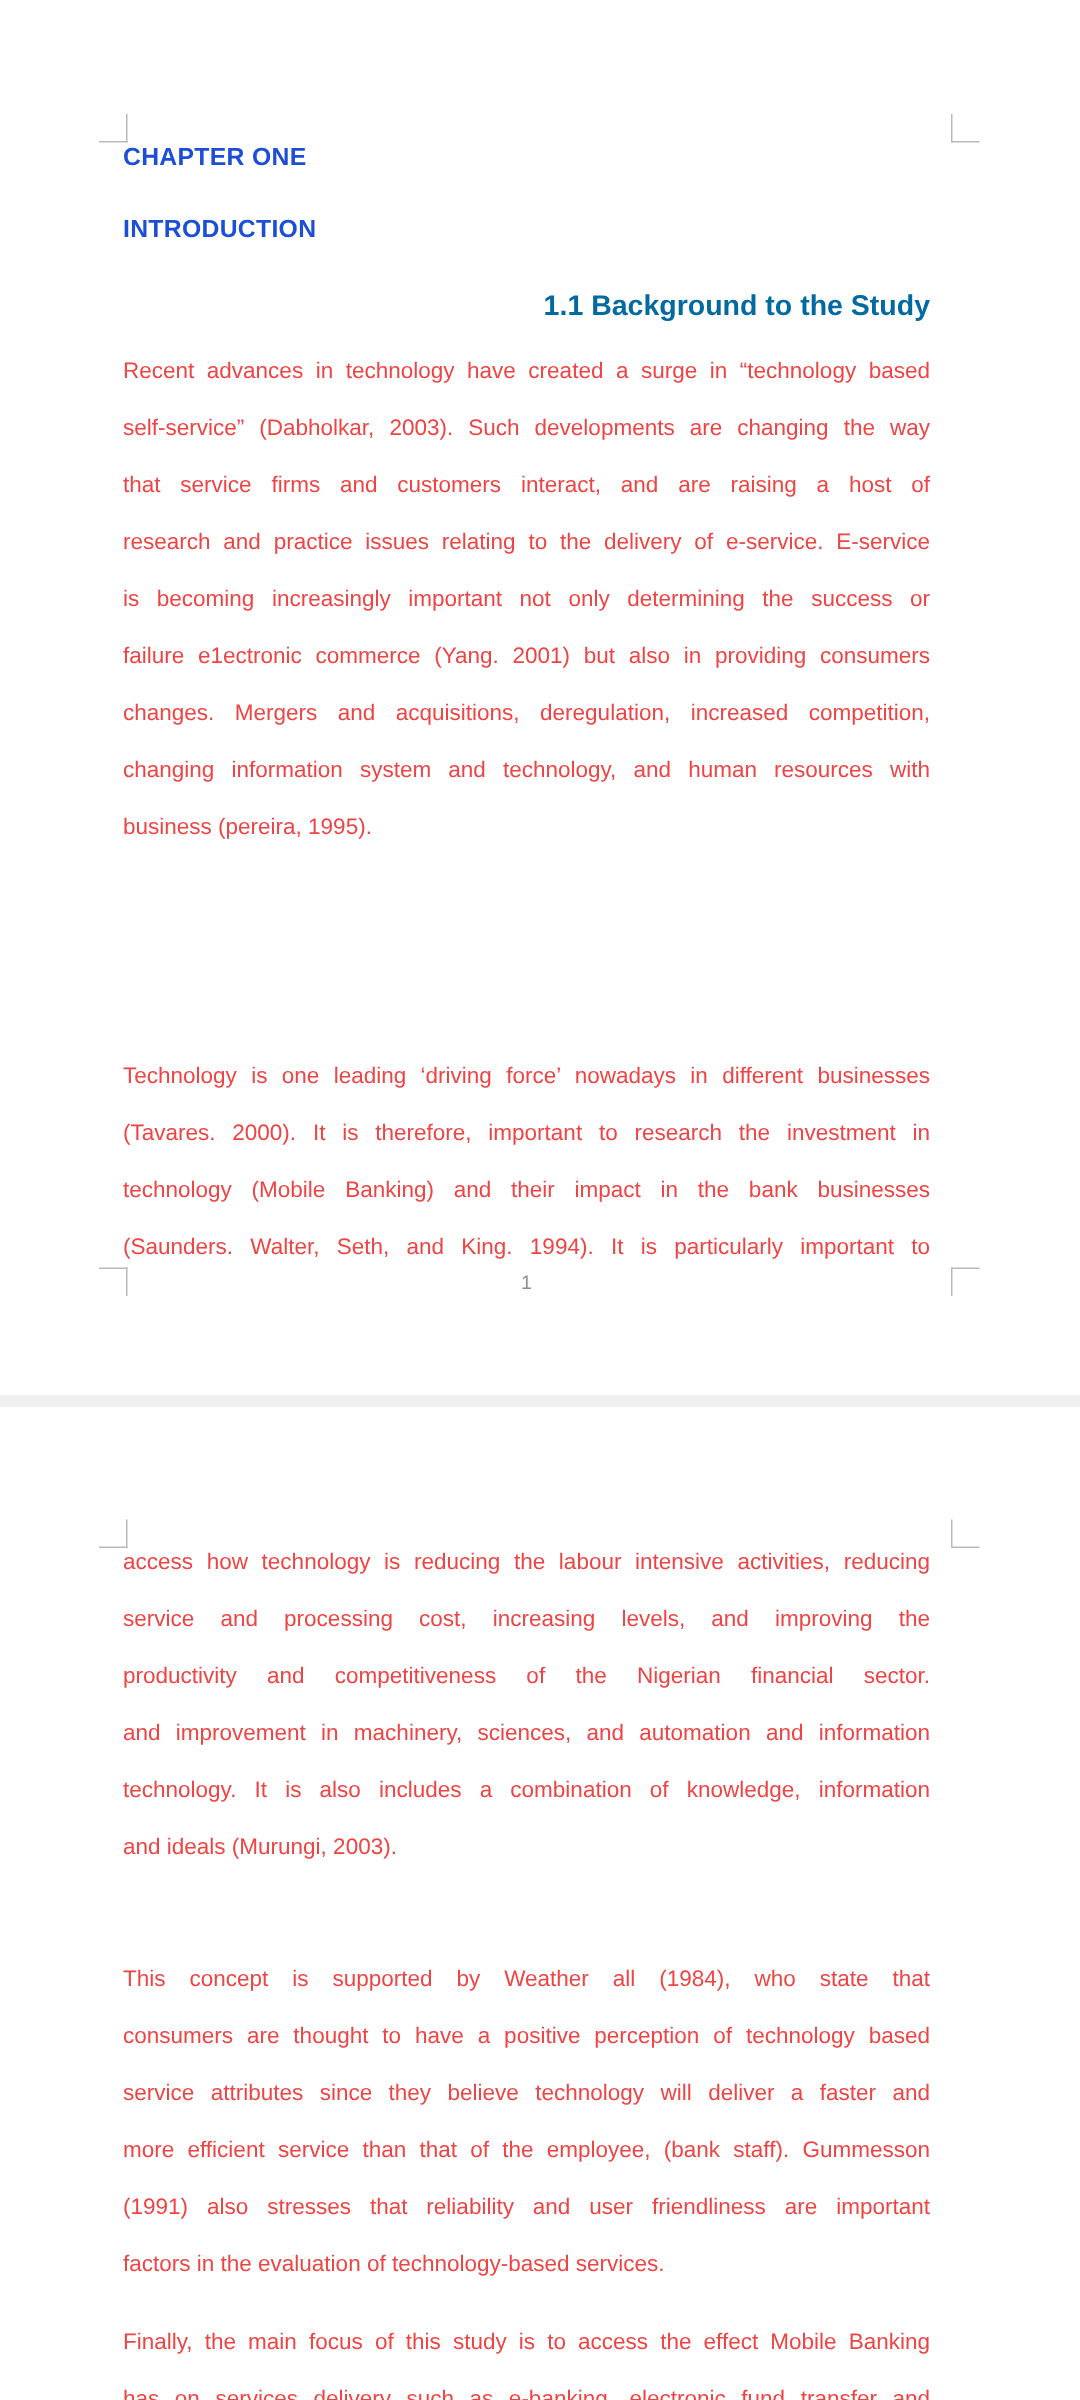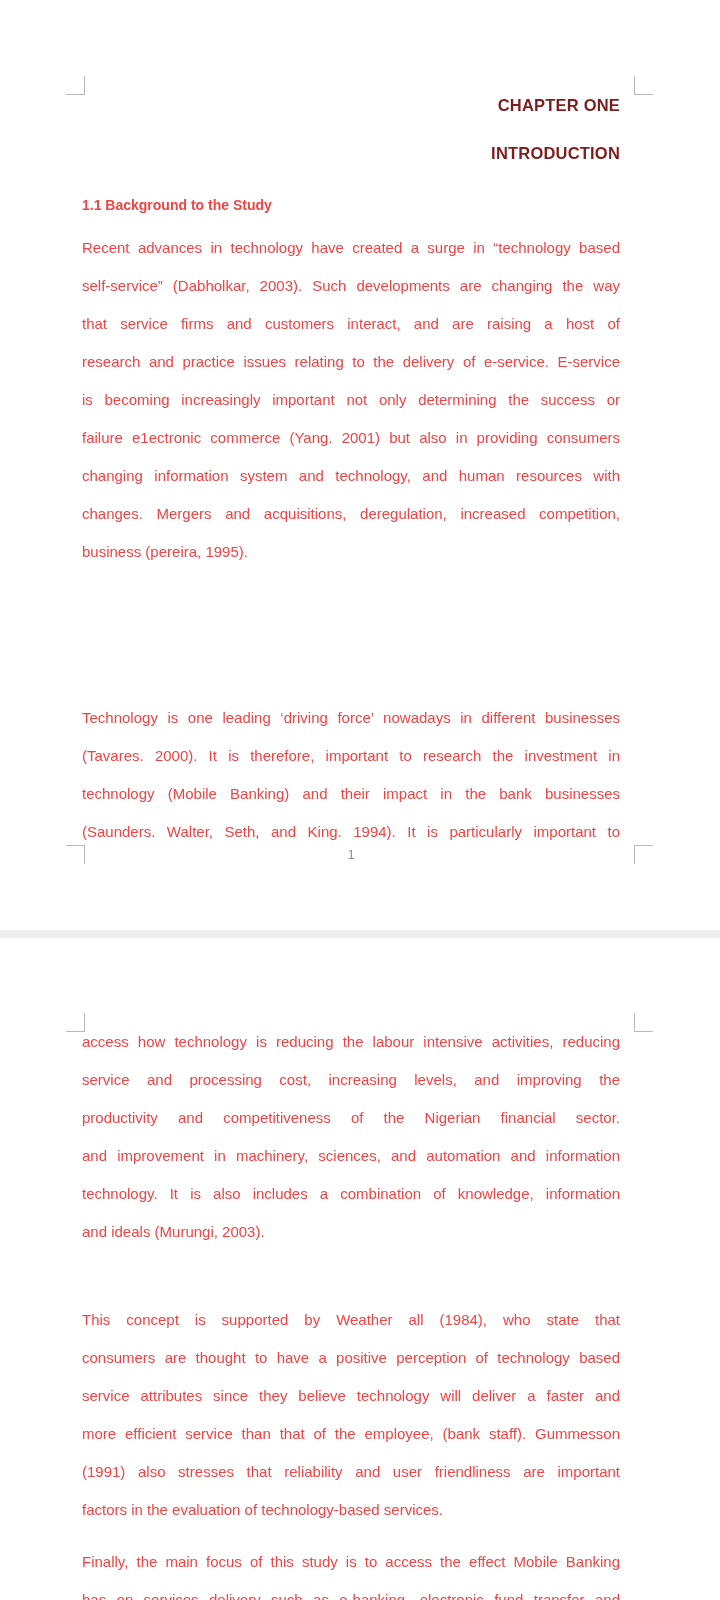--- a/index.html
+++ b/index.html
@@ -48,38 +48,38 @@
   .mark.tr { border-left: 1.5px solid #b9b9b9;  border-bottom: 1.5px solid #b9b9b9; } 
   .mark.bl { border-right: 1.5px solid #b9b9b9; border-top: 1.5px solid #b9b9b9; }    
   .mark.br { border-left: 1.5px solid #b9b9b9;  border-top: 1.5px solid #b9b9b9; }    
   .mark.left  { left: 66px; }
   .mark.right { left: 634px; }
 
   .doc-title {
     position: absolute;
     left: 82px;
     width: 538px;
-    text-align: right;
+    text-align: left;
     font-size: 16.5px;
     font-weight: 600;
     letter-spacing: 0.2px;
     line-height: 24px;
     height: 24px;
-    color: #7f1d1d;
+    color: #1d4ed8;
   }
   .doc-heading {
     position: absolute;
     left: 82px;
     width: 538px;
-    text-align: left;
-    font-size: 14px;
+    text-align: right;
+    font-size: 19px;
     font-weight: 700;
     line-height: 24px;
     height: 24px;
-    color: #ef4444;
+    color: #0369a1;
   }
   .para {
     position: absolute;
     left: 82px;
     width: 538px;
     font-size: 15px;
   }
   .para .line {
     height: 38px;
     line-height: 38px;
@@ -116,22 +116,22 @@
     <div class="doc-title" style="top:141px">INTRODUCTION</div>
     <div class="doc-heading" style="top:193px">1.1 Background to the Study</div>
 
     <div class="para" style="top:229px">
         <div class="line">Recent advances in technology have created a surge in “technology based</div>
         <div class="line">self-service” (Dabholkar, 2003). Such developments are changing the way</div>
         <div class="line">that service firms and customers interact, and are raising a host of</div>
         <div class="line">research and practice issues relating to the delivery of e-service. E-service</div>
         <div class="line">is becoming increasingly important not only determining the success or</div>
         <div class="line">failure e1ectronic commerce (Yang. 2001) but also in providing consumers</div>
+        <div class="line">changes. Mergers and acquisitions, deregulation, increased competition,</div>
         <div class="line">changing information system and technology, and human resources with</div>
-        <div class="line">changes. Mergers and acquisitions, deregulation, increased competition,</div>
         <div class="line last">business (pereira, 1995).</div>
       </div>
     <div class="para" style="top:699px">
         <div class="line">Technology is one leading ‘driving force’ nowadays in different businesses</div>
         <div class="line">(Tavares. 2000). It is therefore, important to research the investment in</div>
         <div class="line">technology (Mobile Banking) and their impact in the bank businesses</div>
         <div class="line">(Saunders. Walter, Seth, and King. 1994). It is particularly important to</div>
       </div>
 
     <div class="page-number" style="top:846px">1</div>

